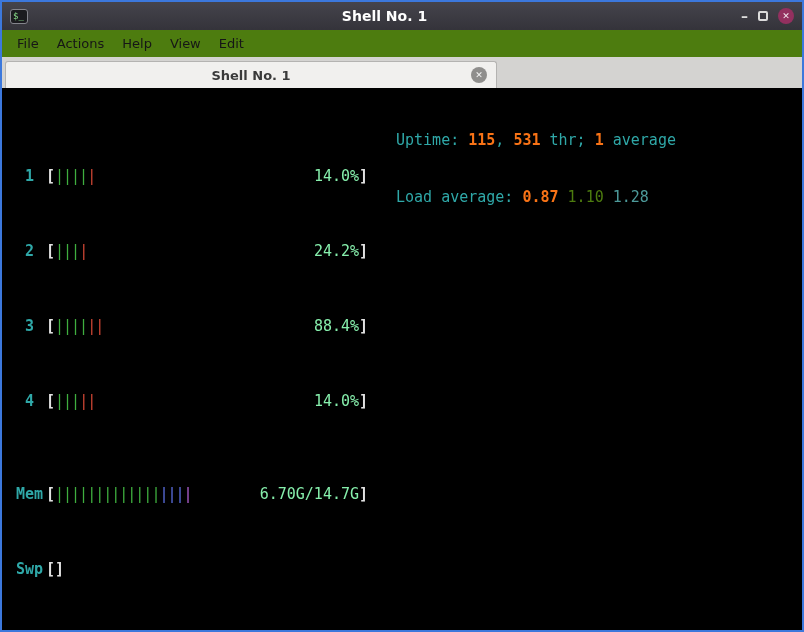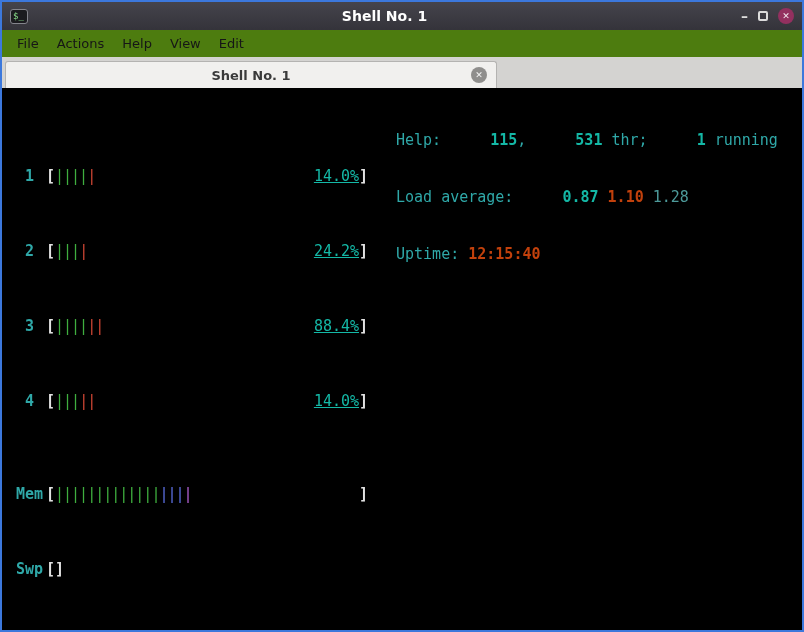--- a/index.html
+++ b/index.html
@@ -37,26 +37,26 @@
   .top { display:flex; white-space:pre; }
   .meters { width:370px; flex:none; }
   .meter-line { display:flex; height:21px; line-height:21px; }
   .meter-label { width:40px; flex:none; color:#2fa8a8; font-weight:bold; }
   .cpu-id { padding-left:19px; }
   .mem-label { padding-left:10px; }
   .bracket { color:#e2e2e2; font-weight:bold; flex:none; }
   .bar-area { width:304px; flex:none; display:flex; justify-content:space-between; overflow:hidden; }
   .bars { letter-spacing:-1px; }
   .bar-g { color:#3fae3f; } .bar-r { color:#cc4633; } .bar-b { color:#5b6ee1; } .bar-m { color:#b05fd0; }
-  .meter-text { color:#14b8a6;text-decoration:underline; }
+  .meter-text { color:#86efac; }
   .info { margin-left:20px; }
   .info-line { height:21px; line-height:21px; }
   .teal { color:#2fa8a8; }
-  .b-white { color:#14b8a6; font-weight:bold;margin-left:40px; }
-  .b-cyan { color:#c2410c; font-weight:bold; }
+  .b-white { color:#f97316; font-weight:bold; }
+  .b-cyan { color:#4d7c0f; font-weight:normal; }
   .dim-cyan { color:#4d9a9a; }
 </style>
 </head>
 <body>
 
 <div class="window">
 
   <div class="titlebar">
     <div class="win-icon">$_</div>
     <div class="title">Shell No. 1</div>
@@ -131,32 +131,32 @@
     </span>
     <span class="bracket">]</span>
   </div>
 </div>
 
         <div class="meter-line">
           <span class="meter-label mem-label">Mem</span>
           <span class="bracket">[</span>
           <span class="bar-area">
             <span class="bars"><span class="bar-g">|||||||||||||</span><span class="bar-b">|||</span><span class="bar-m">|</span></span>
+            <span class="meter-text">6.70G/14.7G</span>
           </span>
           <span class="bracket">]</span>
         </div>
 
         <div class="meter-line">
           <span class="meter-label mem-label">Swp</span>
           <span class="bracket">[</span>
           <span class="bracket">]</span>
         </div>
       </div>
 
       <div class="info">
-        <div class="info-line"><span class="teal">Help: </span><span class="b-white">115</span><span class="teal">, </span><span class="b-white">531</span><span class="teal"> thr; </span><span class="b-white">1</span><span class="teal"> running</span></div>
+        <div class="info-line"><span class="teal">Uptime: </span><span class="b-white">115</span><span class="teal">, </span><span class="b-white">531</span><span class="teal"> thr; </span><span class="b-white">1</span><span class="teal"> average</span></div>
         <div class="info-line"><span class="teal">Load average: </span><span class="b-white">0.87</span><span class="b-cyan"> 1.10</span><span class="dim-cyan"> 1.28</span></div>
-        <div class="info-line"><span class="teal">Uptime: </span><span class="b-cyan">12:15:40</span></div>
       </div>
     </div>
 
   </div>
 </div>
 
 </body></html>

